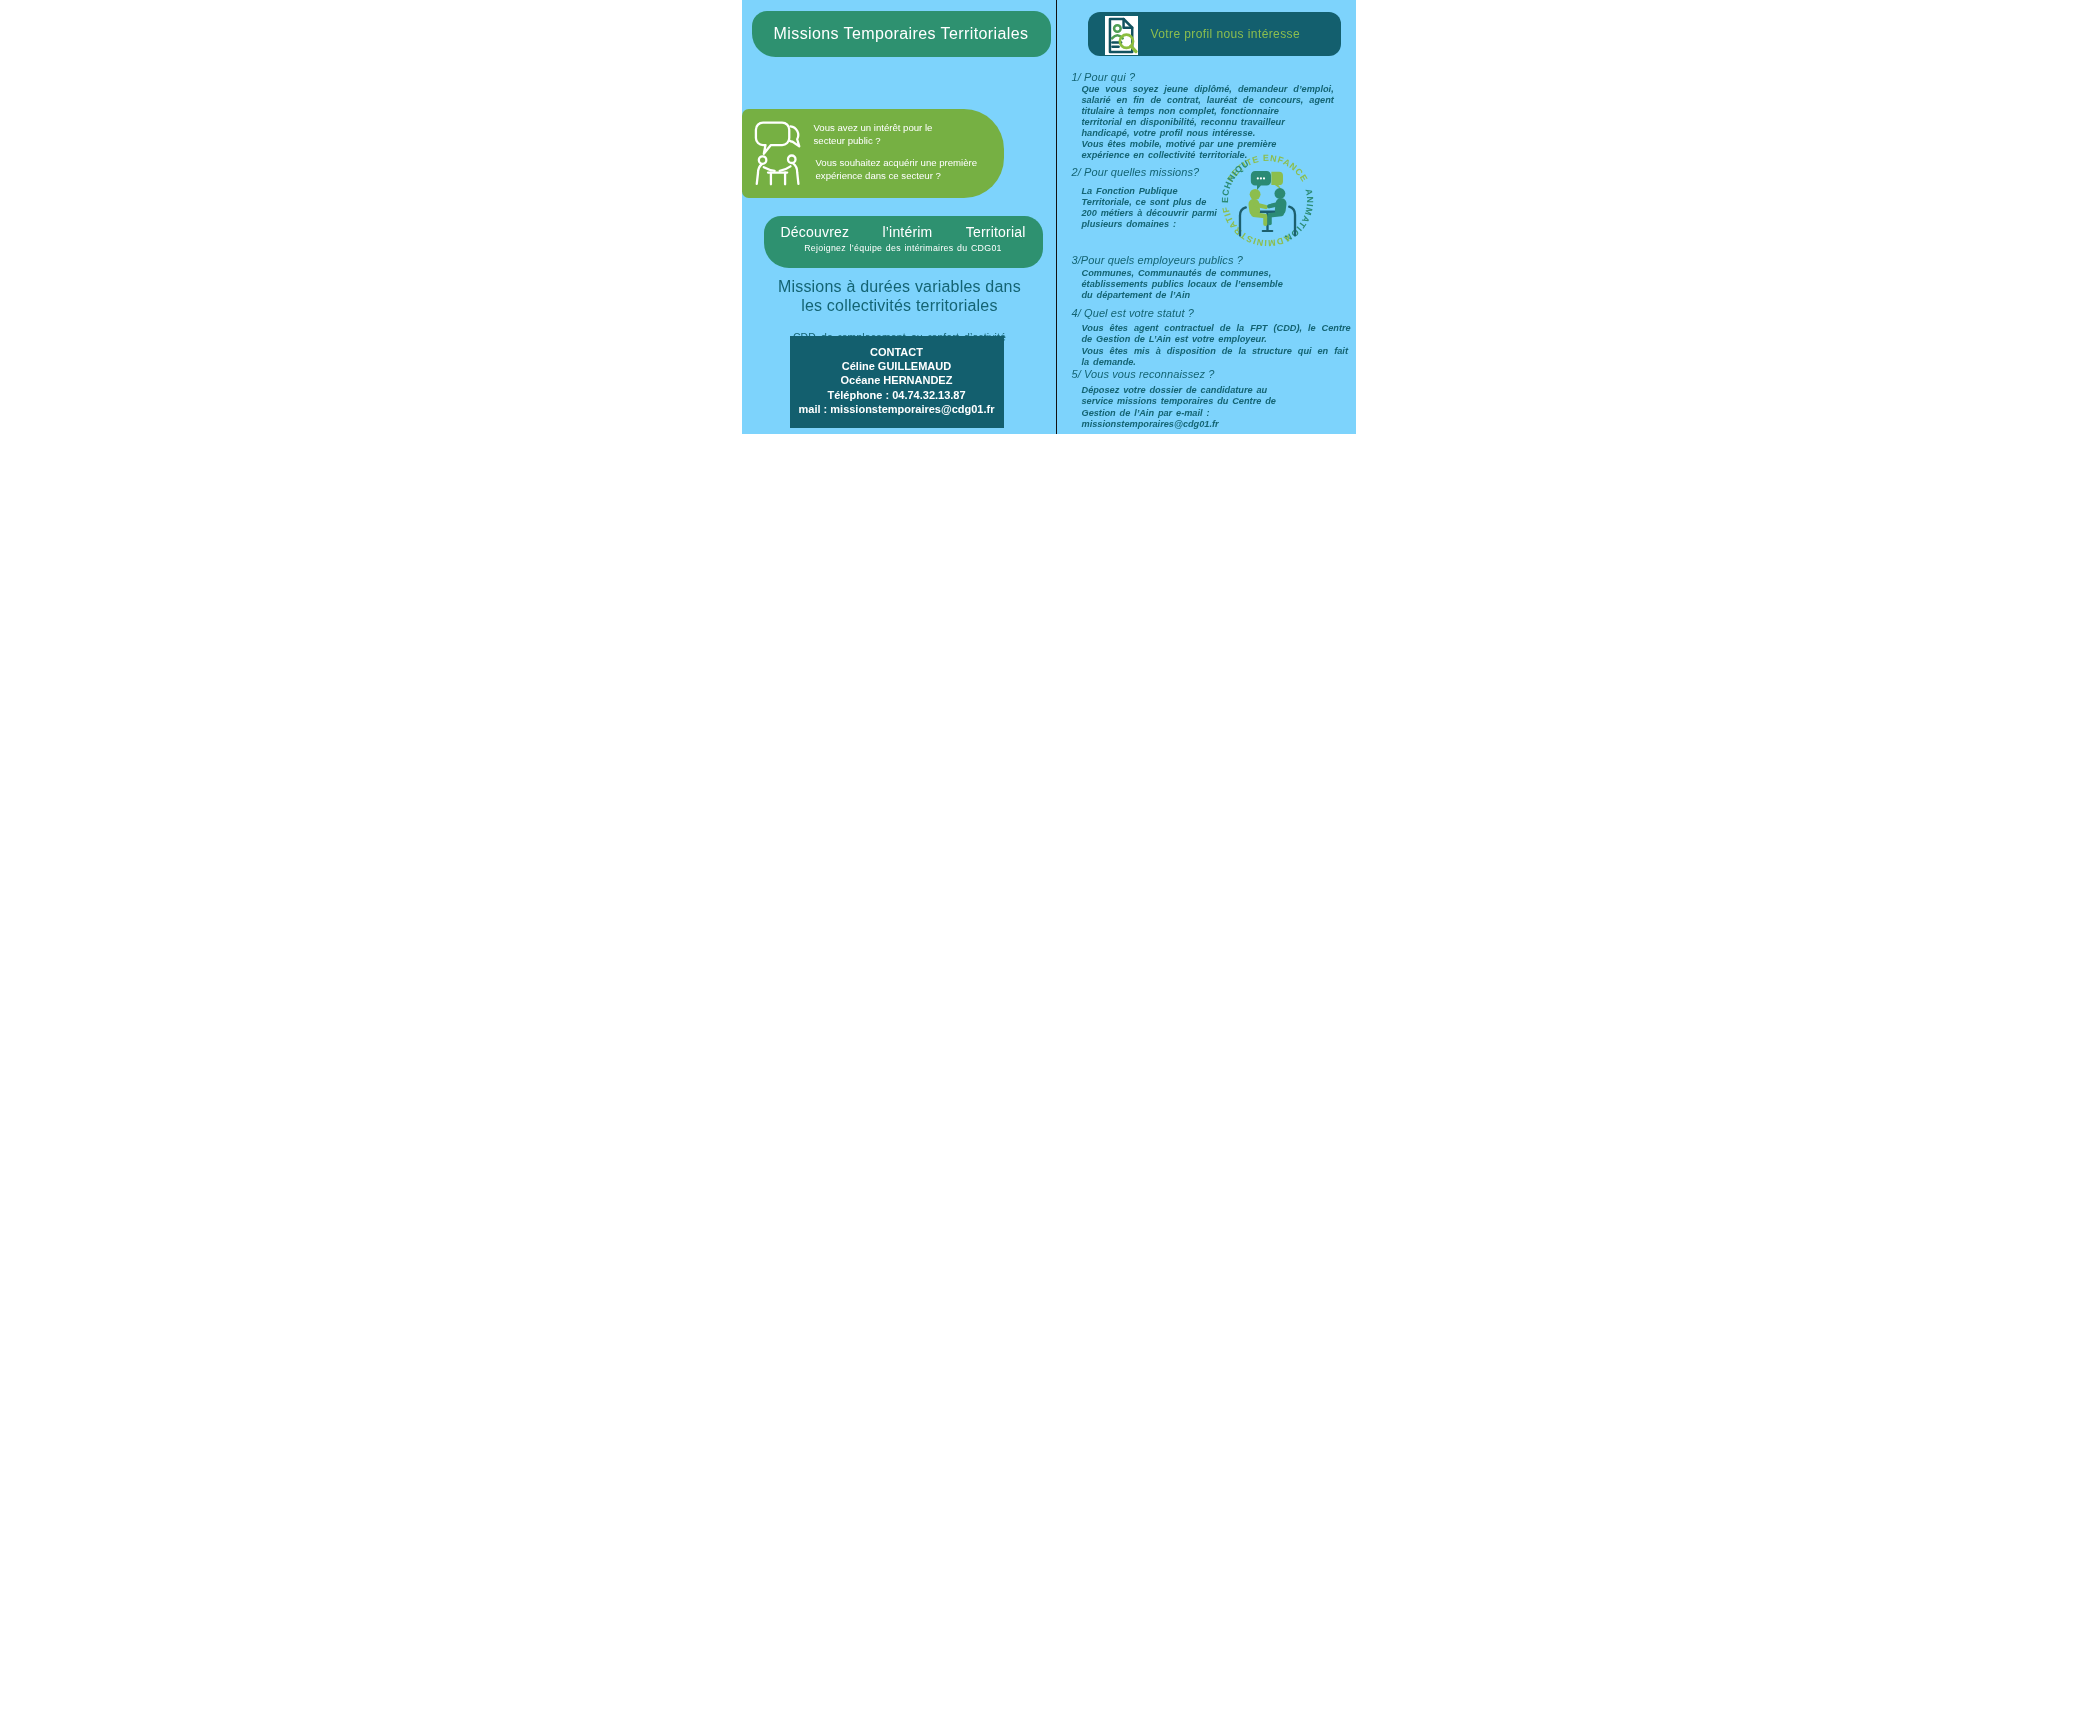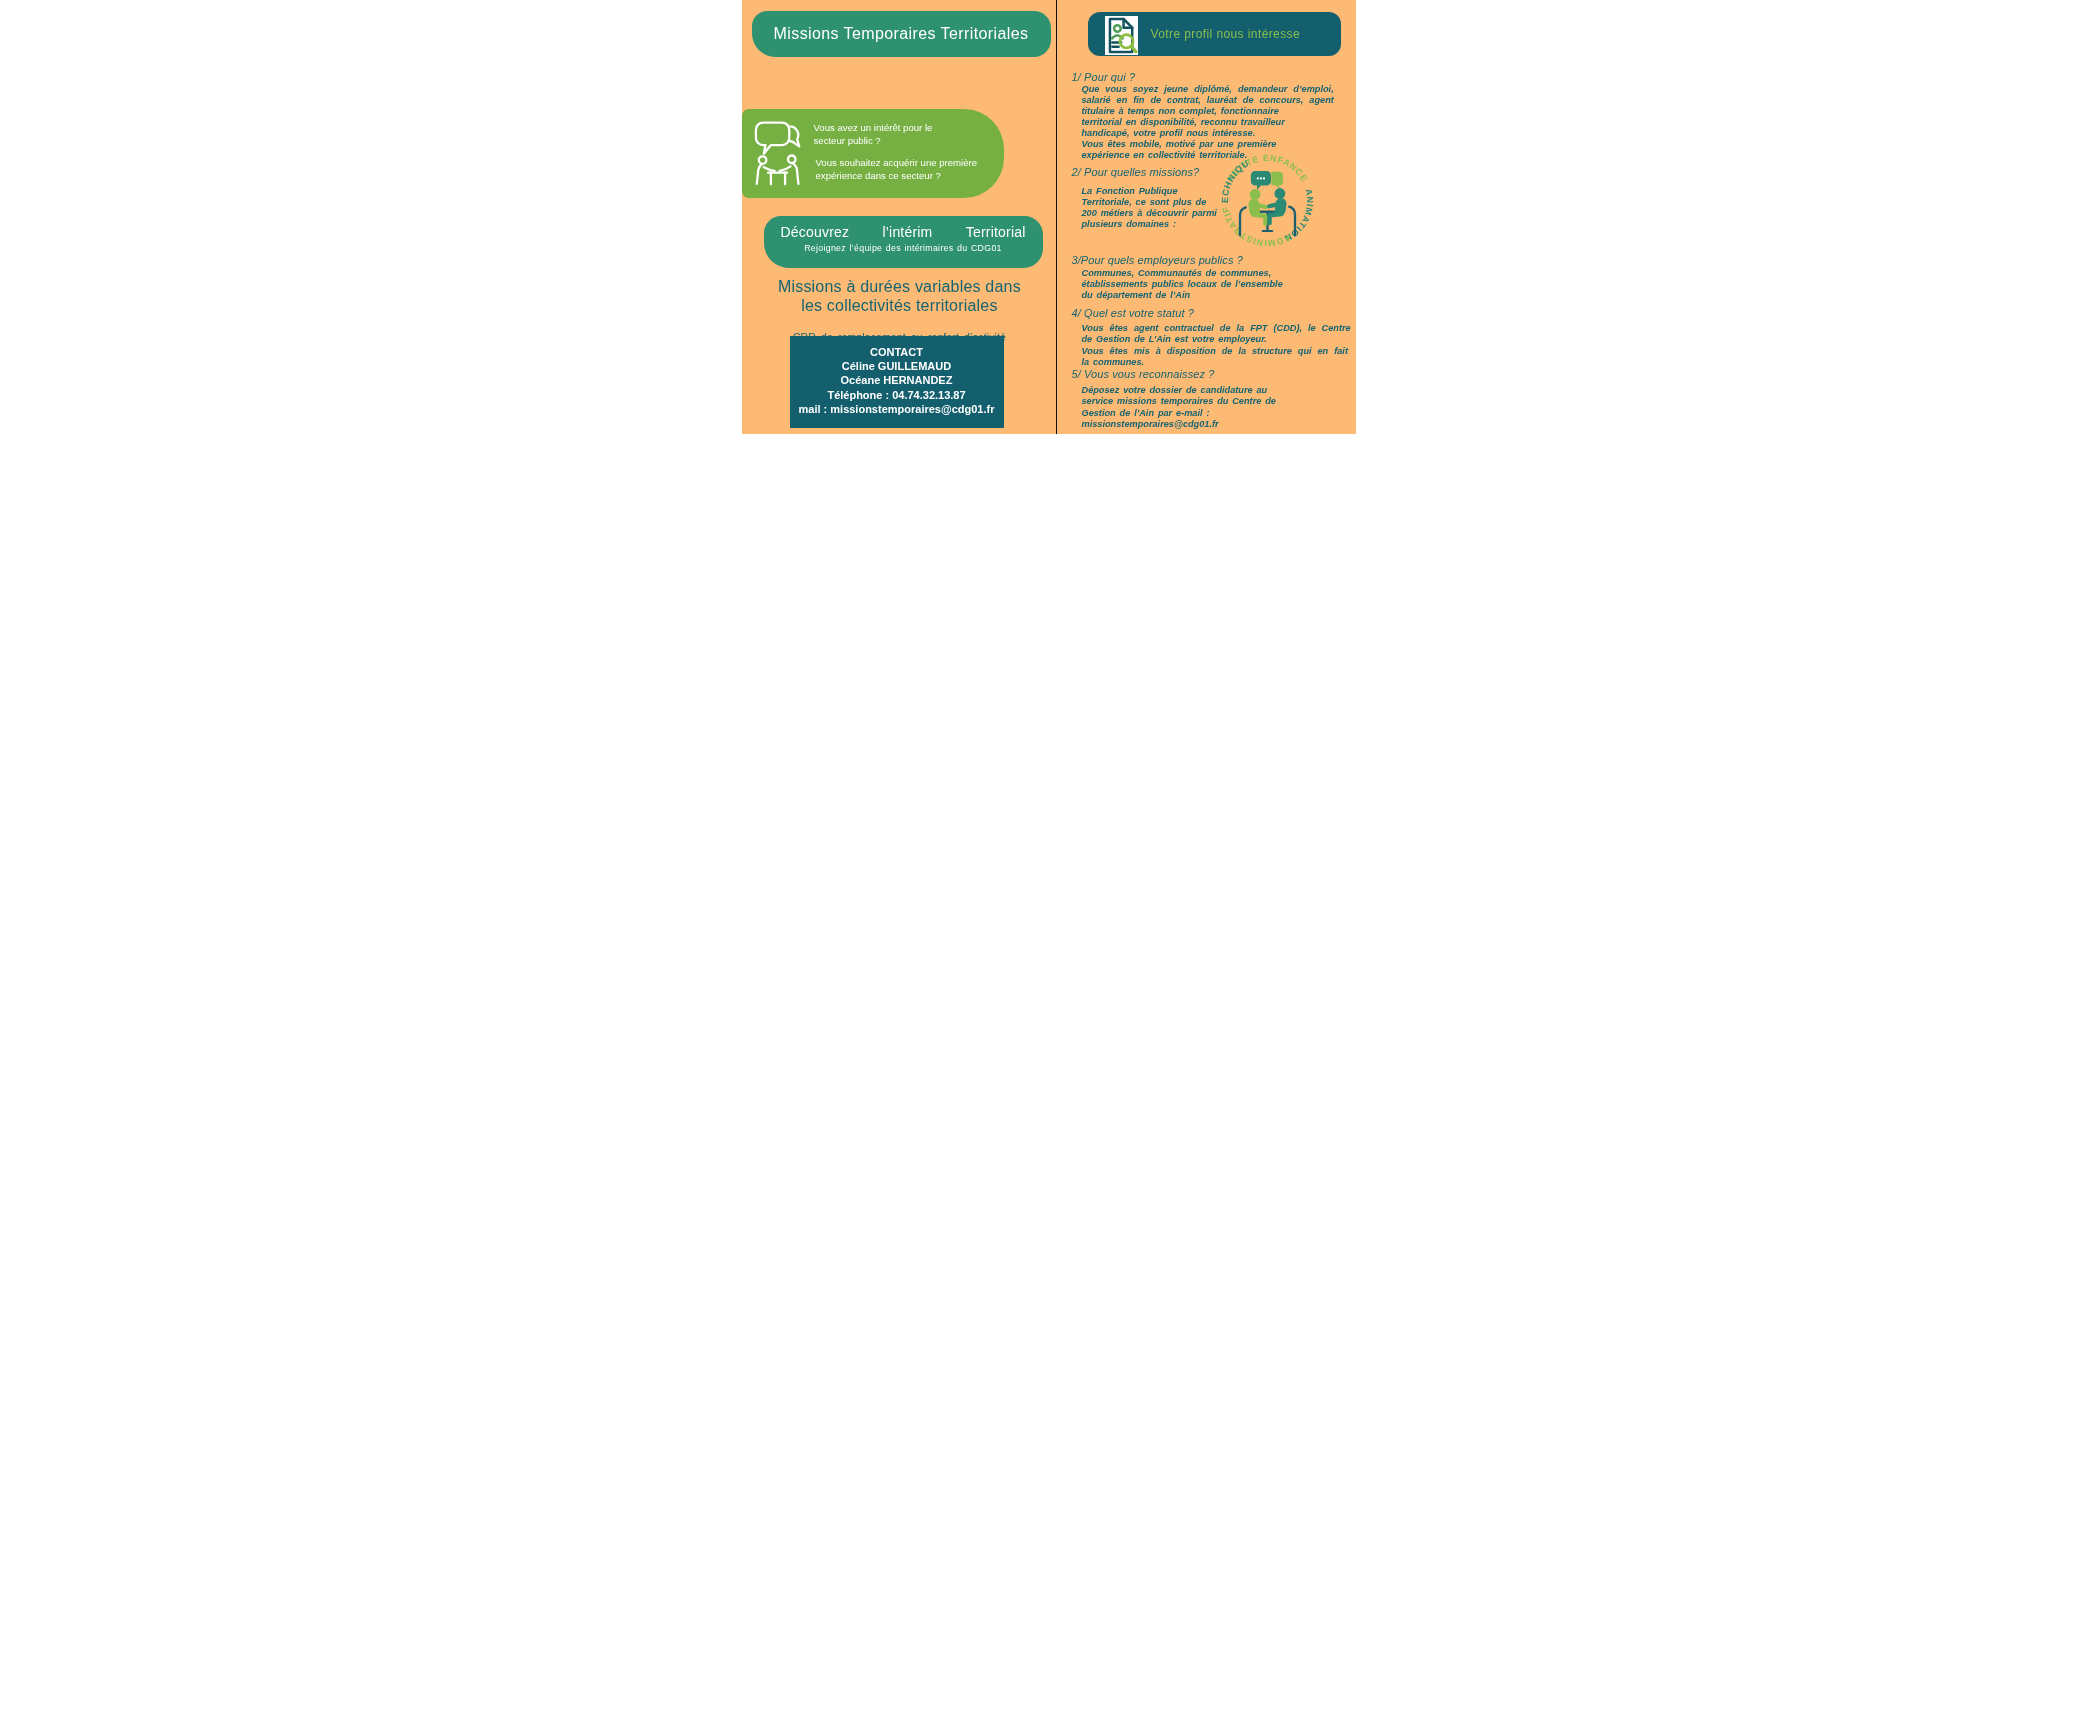--- a/index.html
+++ b/index.html
@@ -10,21 +10,21 @@
     --lightgreen:#8CBE4E;
     --iconteal:#12525F;
     --icongreen:#4F9E53;
   }
   *{margin:0;padding:0;box-sizing:border-box;}
   html,body{background:#ffffff;}
   body{font-family:"Liberation Sans", sans-serif;}
   .page{
     position:relative;
     width:614px;height:434px;
-    background:#fdba74;
+    background:#7dd3fc;
     overflow:hidden;
     margin:0 auto;
   }
   .abs{position:absolute;}
 
   
   .divider{left:314px;top:0;width:1.7px;height:434px;background:#121212;}
 
   
   .banner-top{
@@ -264,21 +264,21 @@
     <div class="bl">Communes, Communautés de communes,</div>
     <div class="bl">établissements publics locaux de l’ensemble</div>
     <div class="bl">du département de l’Ain</div>
   </div>
 
   <div class="abs sec-heading h4">4/ Quel est votre statut ?</div>
   <div class="abs sec-body b4">
     <div class="bl wide">Vous êtes agent contractuel de la FPT (CDD), le Centre</div>
     <div class="bl">de Gestion de L’Ain est votre employeur.</div>
     <div class="bl wide">Vous êtes mis à disposition de la structure qui en fait</div>
-    <div class="bl">la communes.</div>
+    <div class="bl">la demande.</div>
   </div>
 
   <div class="abs sec-heading h5">5/ Vous vous reconnaissez ?</div>
   <div class="abs sec-body b5">
     <div class="bl">Déposez votre dossier de candidature  au</div>
     <div class="bl">service missions temporaires  du Centre de</div>
     <div class="bl">Gestion de l’Ain par e-mail :</div>
     <div class="bl">missionstemporaires@cdg01.fr</div>
   </div>
 

